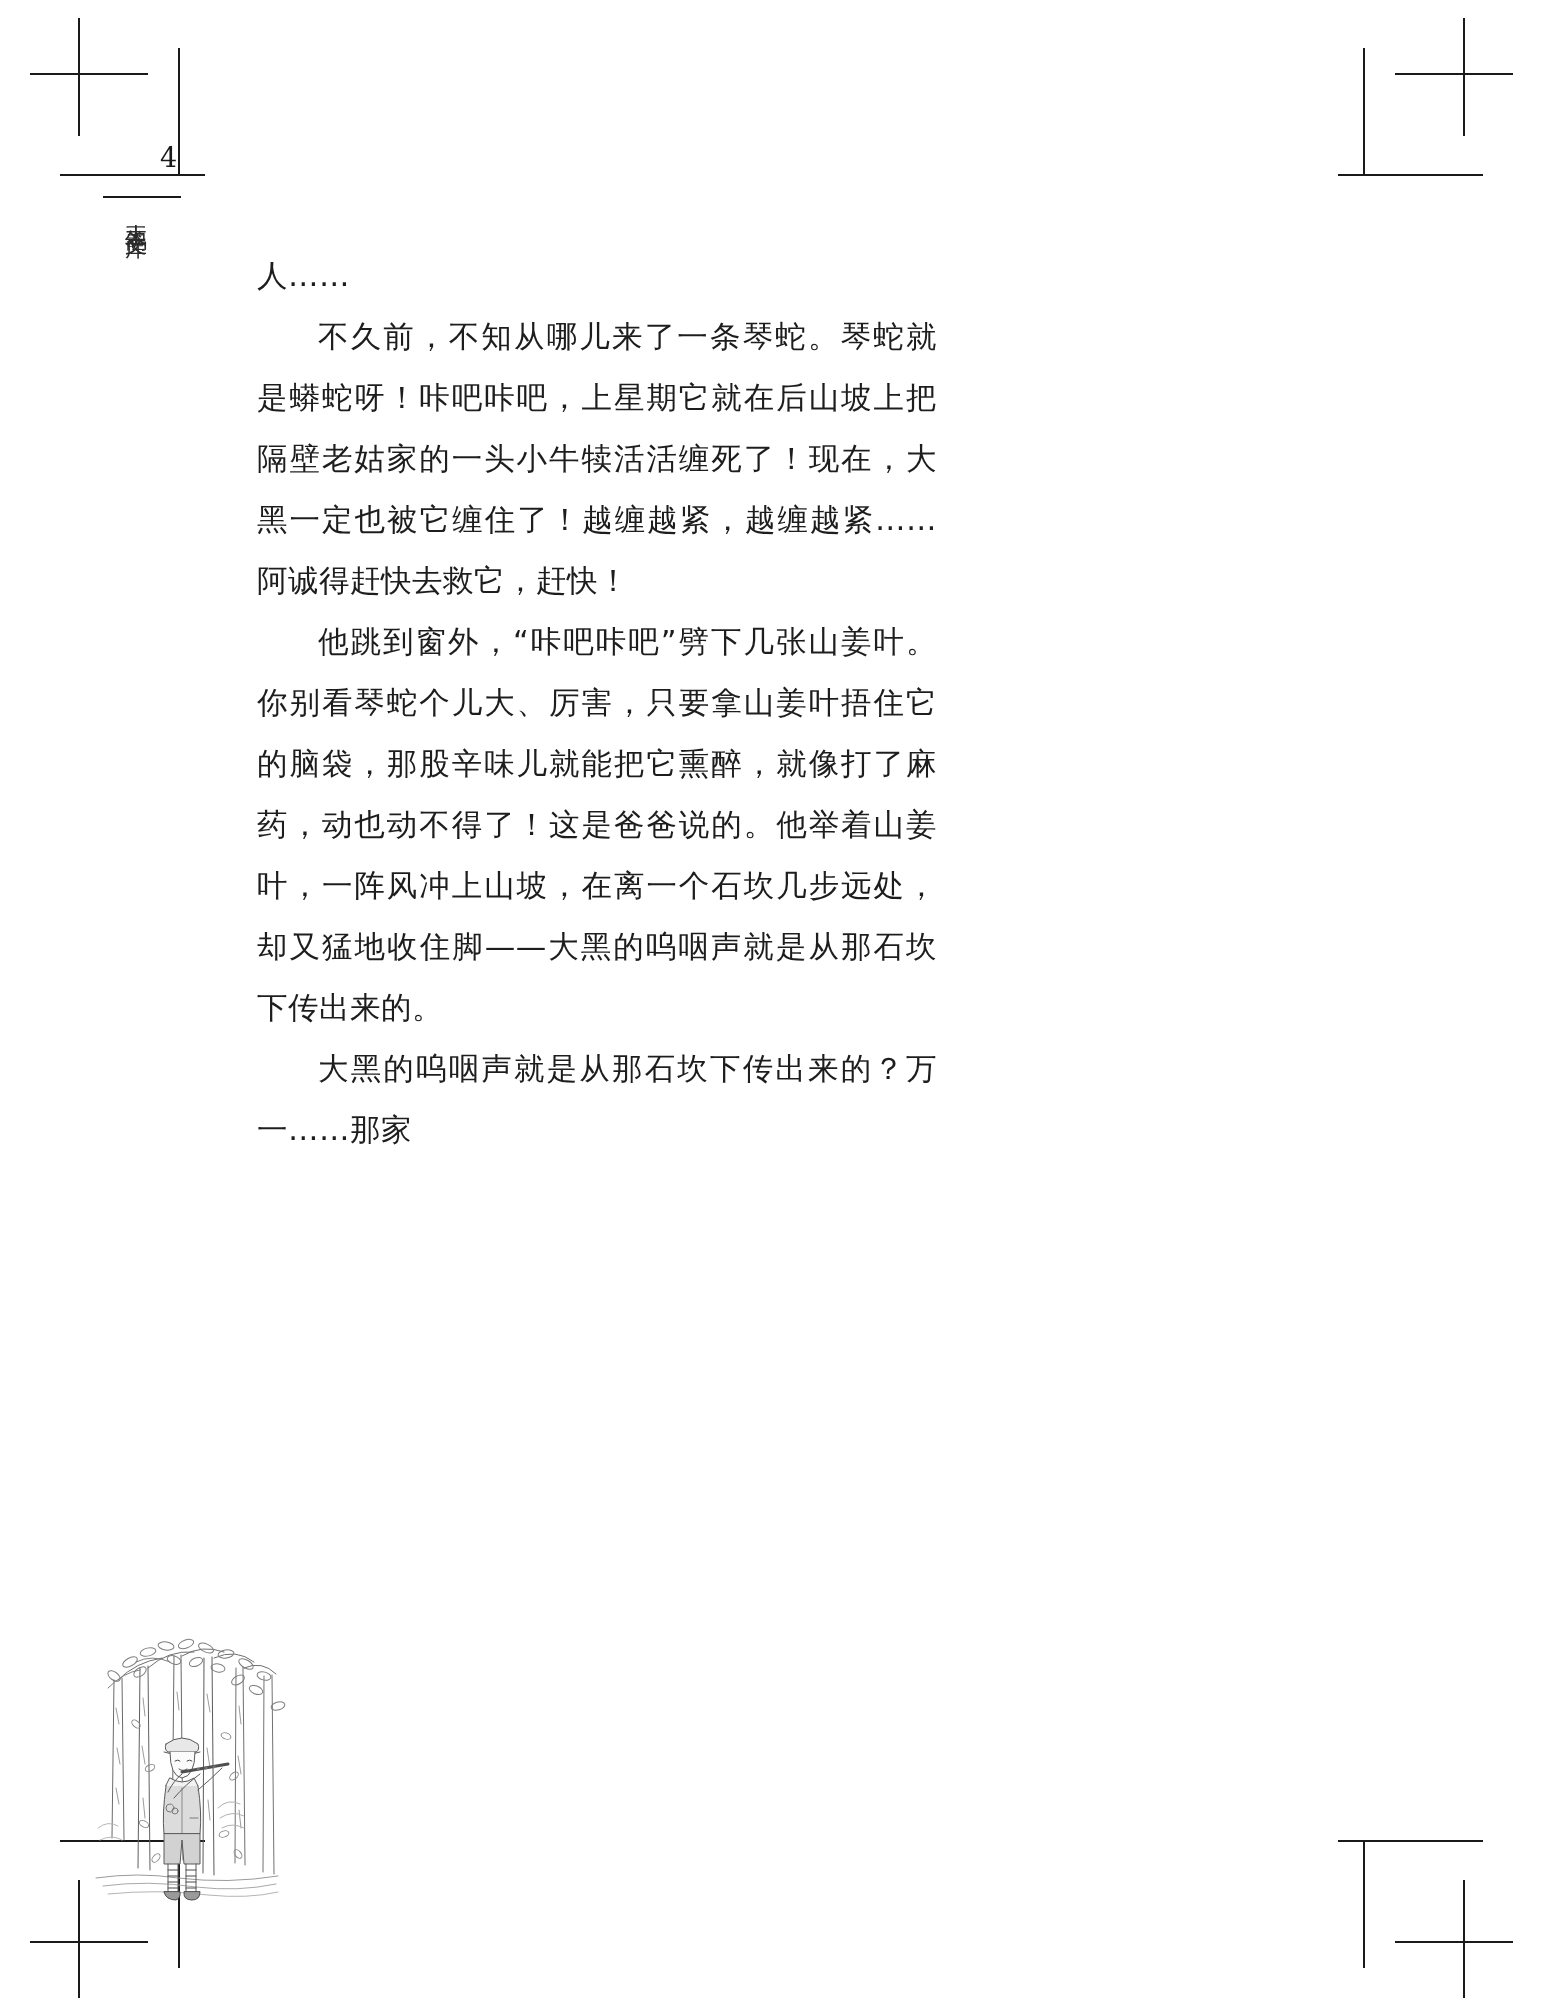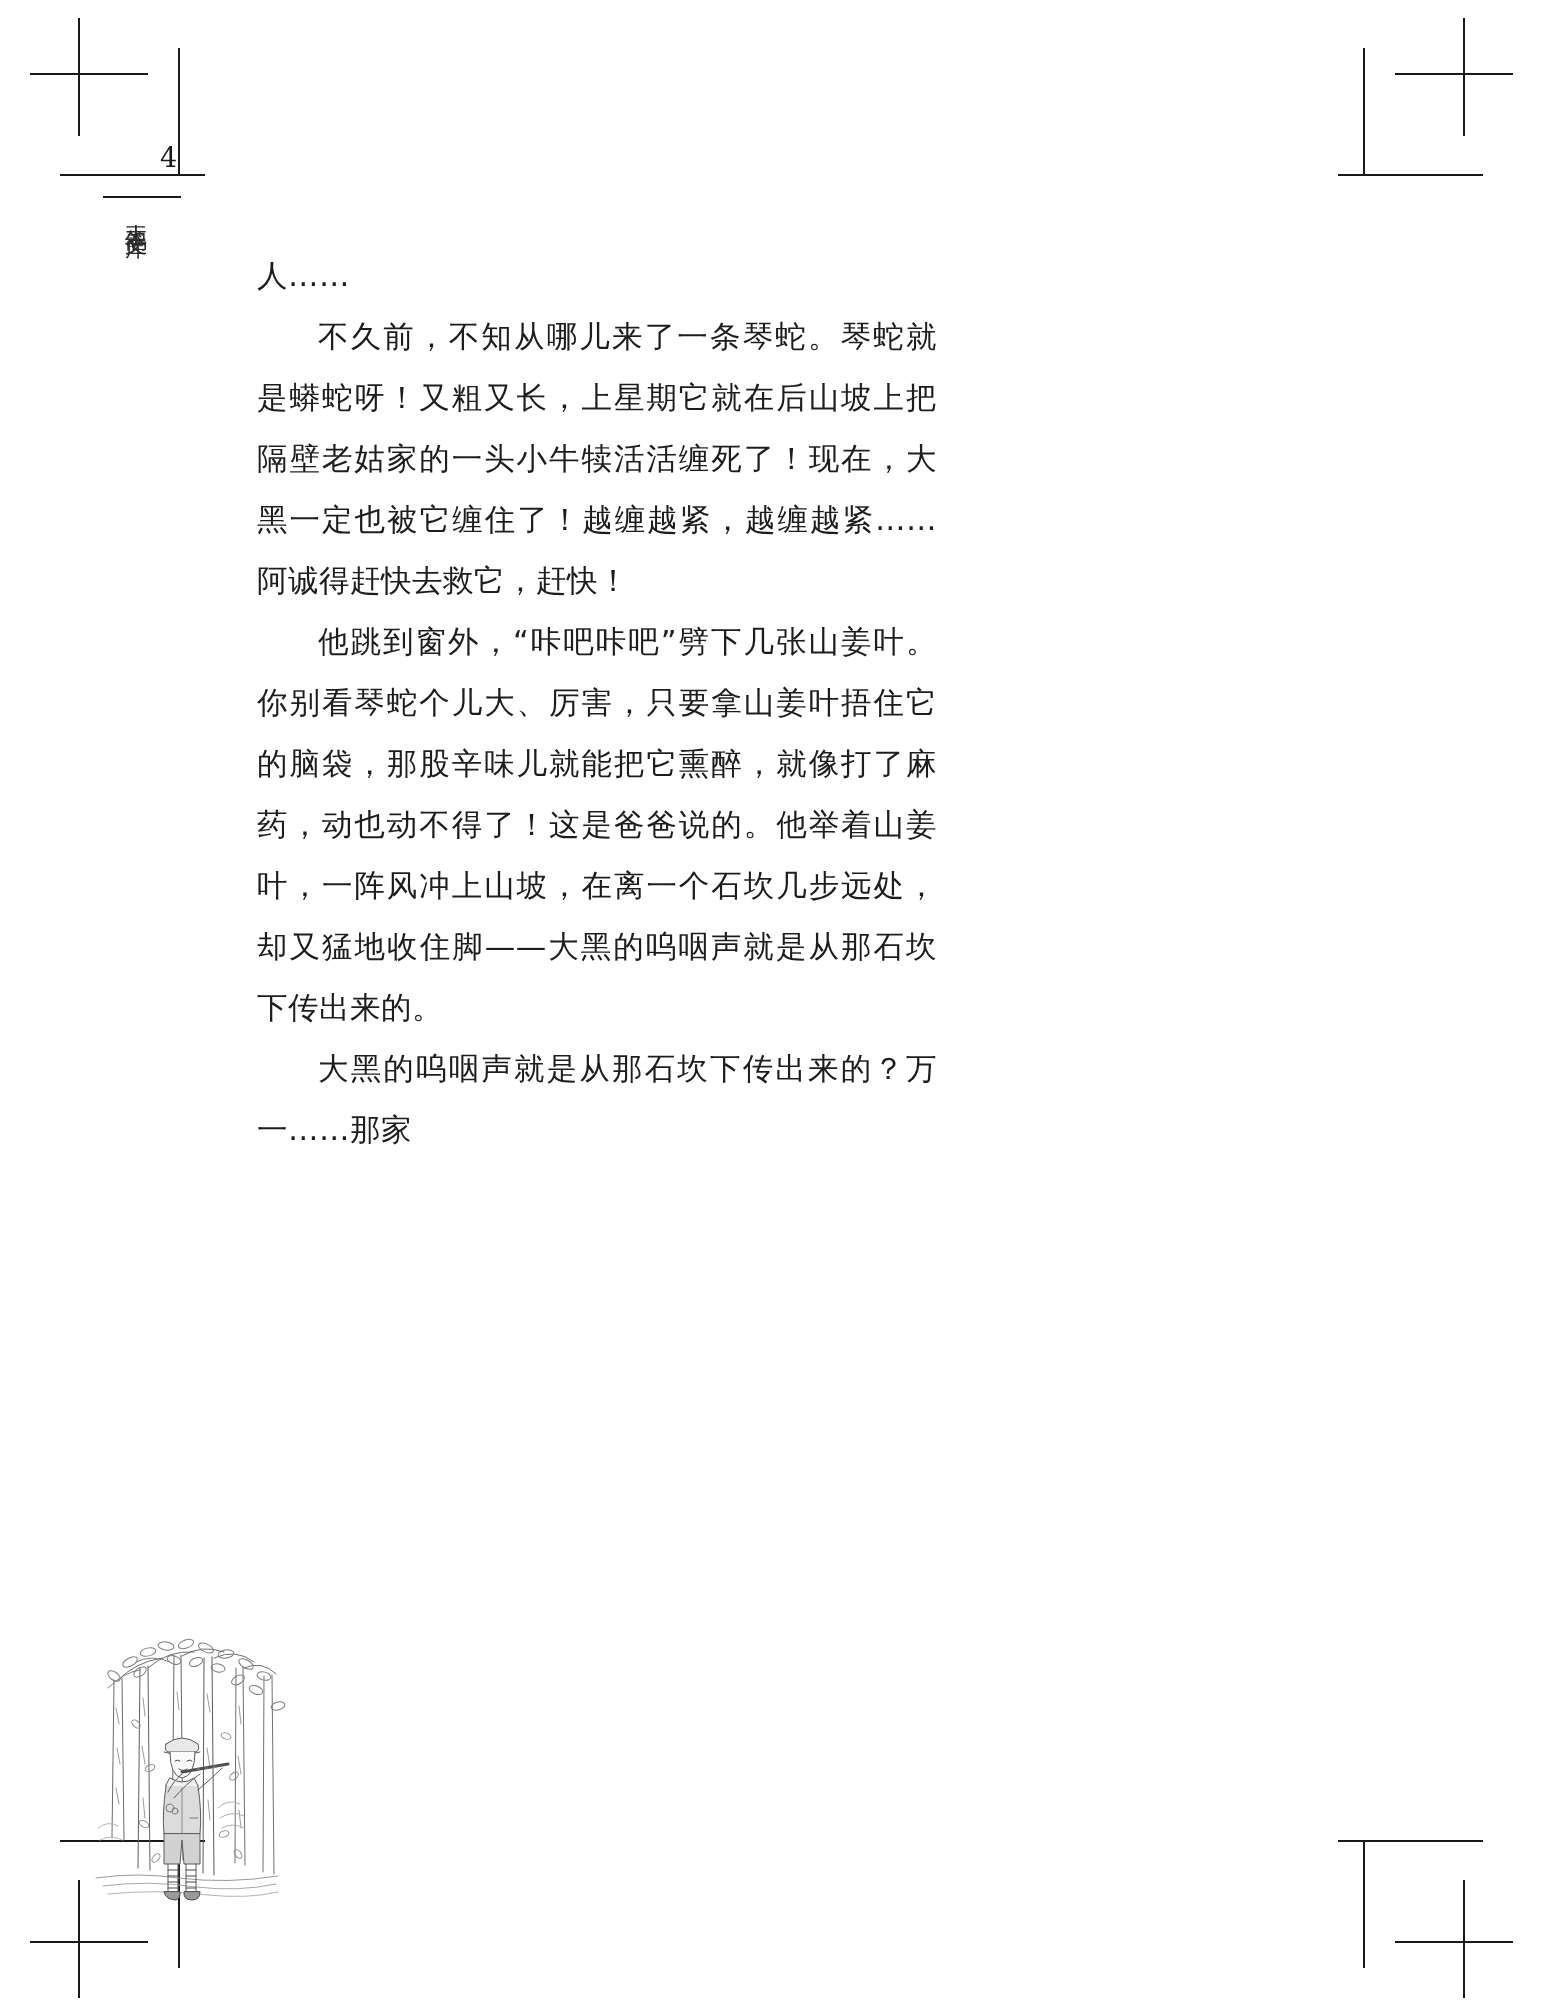--- a/index.html
+++ b/index.html
@@ -150,21 +150,21 @@
     <div class="h h2"></div>
       <div class="v v2"></div>
   </div>
 
   <div class="folio">4</div>
   <div class="folio-rule"></div>
   <div class="series-vertical">大王鸽文库</div>
 
   <div class="body-col">
     <p class="para first">人……</p>
-    <p class="para indent">不久前，不知从哪儿来了一条琴蛇。琴蛇就是蟒蛇呀！又粗又长，上星期它就在后山坡上把隔壁老姑家的一头小牛犊活活缠死了！现在，大黑一定也被它缠住了！越缠越紧，越缠越紧……阿诚得赶快去救它，赶快！</p>
+    <p class="para indent">不久前，不知从哪儿来了一条琴蛇。琴蛇就是蟒蛇呀！咔吧咔吧，上星期它就在后山坡上把隔壁老姑家的一头小牛犊活活缠死了！现在，大黑一定也被它缠住了！越缠越紧，越缠越紧……阿诚得赶快去救它，赶快！</p>
     <p class="para indent">他跳到窗外，“咔吧咔吧”劈下几张山姜叶。你别看琴蛇个儿大、厉害，只要拿山姜叶捂住它的脑袋，那股辛味儿就能把它熏醉，就像打了麻药，动也动不得了！这是爸爸说的。他举着山姜叶，一阵风冲上山坡，在离一个石坎几步远处，却又猛地收住脚——大黑的呜咽声就是从那石坎下传出来的。</p>
     <p class="para indent">大黑的呜咽声就是从那石坎下传出来的？万一……那家</p>
   </div>
 
   <div class="illus">
     <svg width="210" height="290" viewBox="0 0 210 290" xmlns="http://www.w3.org/2000/svg">
       <g stroke="#7a7a7a" fill="none" stroke-width="1" stroke-linecap="round">
 
         <path d="M18 250 Q60 244 100 250 Q150 256 200 248" stroke="#9a9a9a"></path>
         <path d="M25 258 Q70 252 118 259 Q160 264 198 256" stroke="#a8a8a8"></path>

